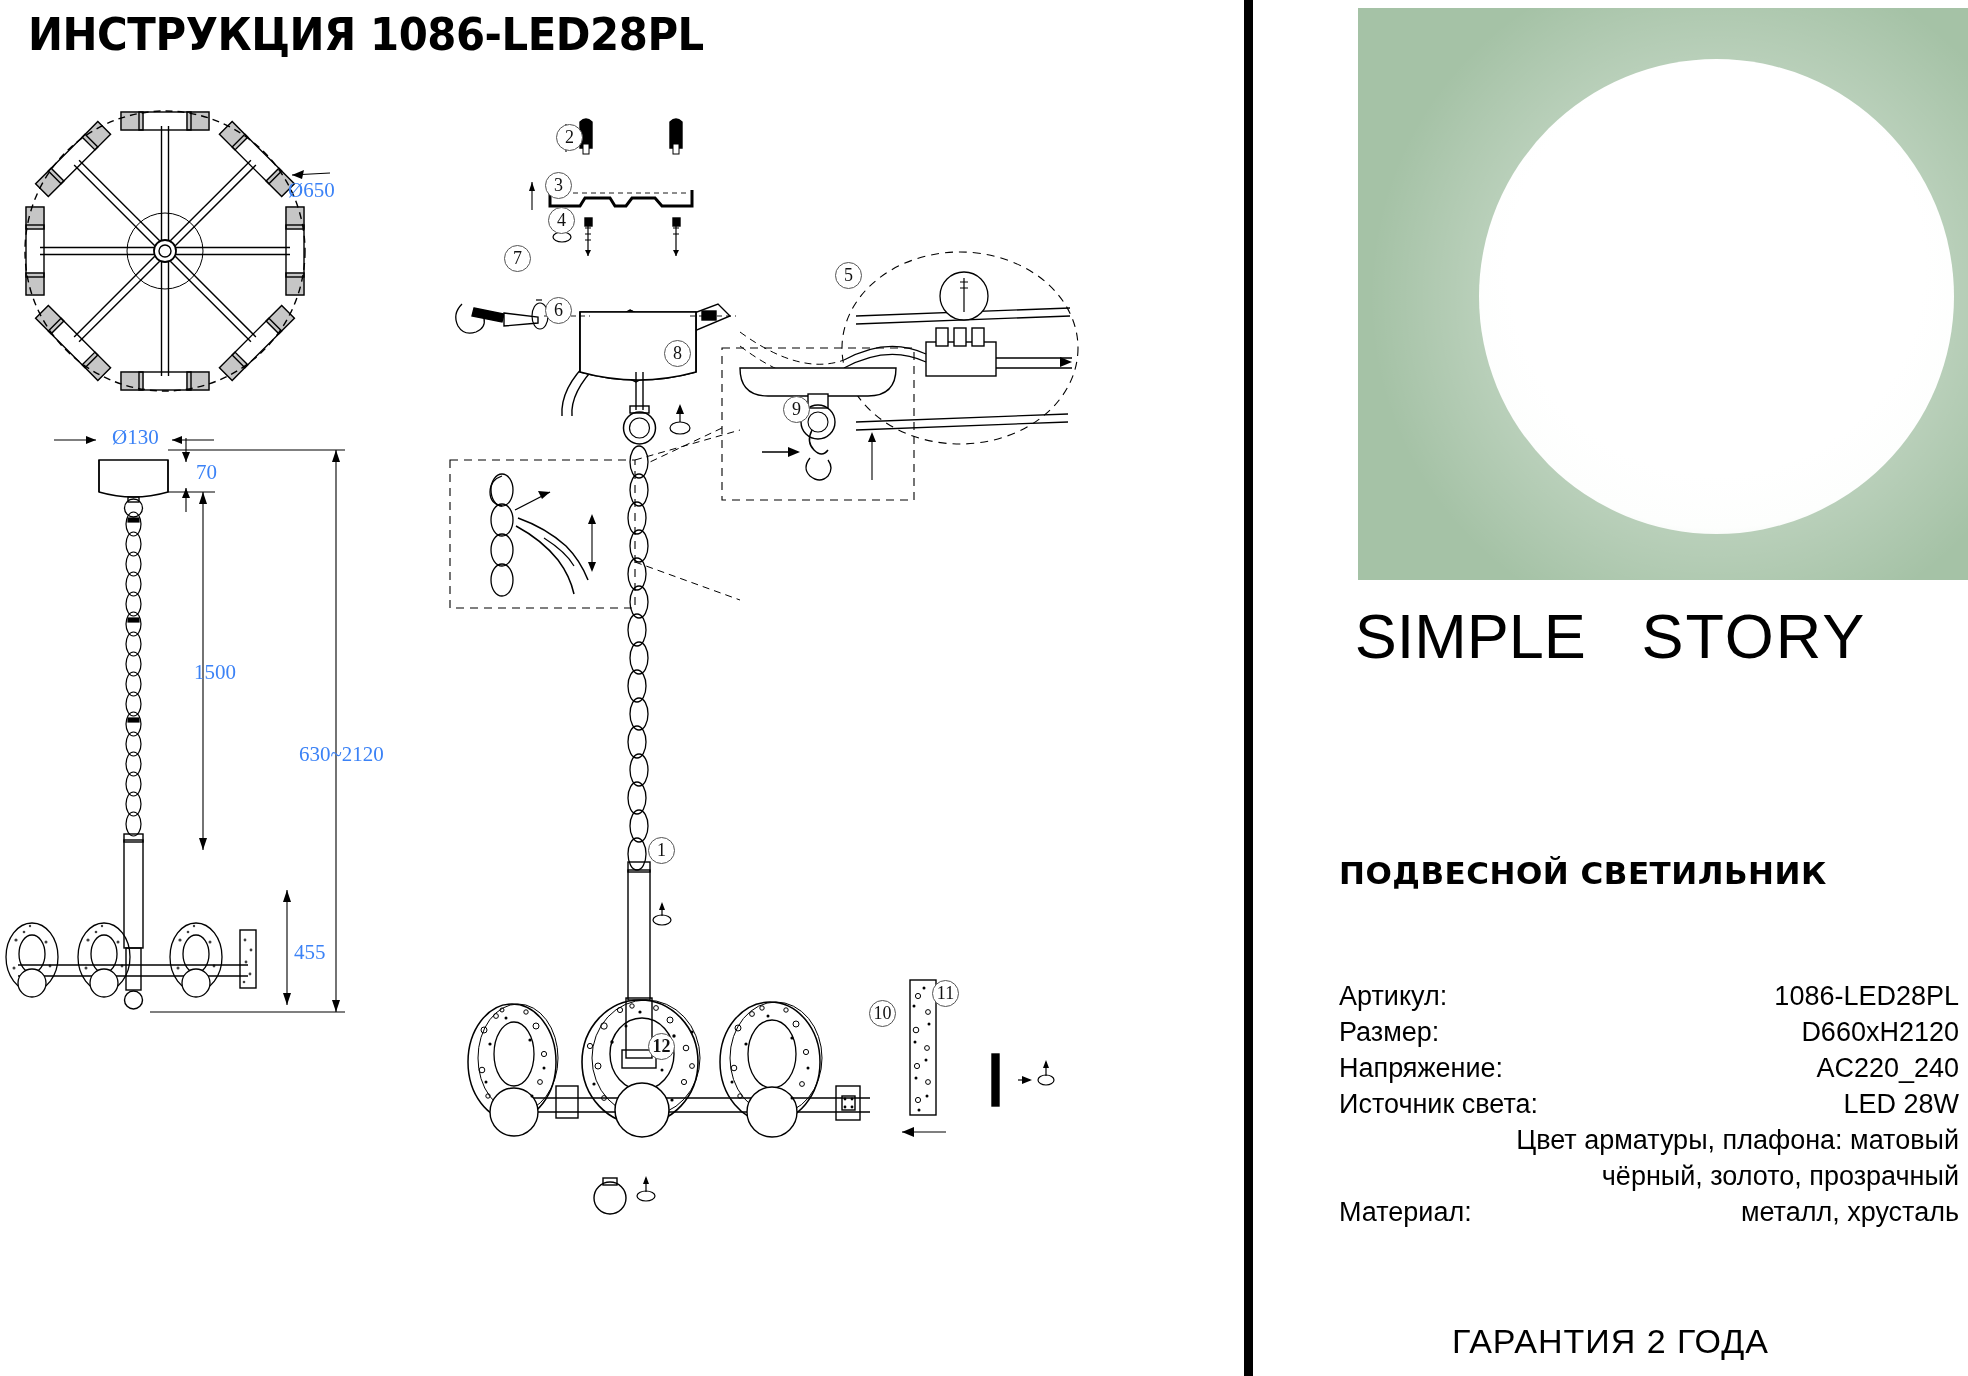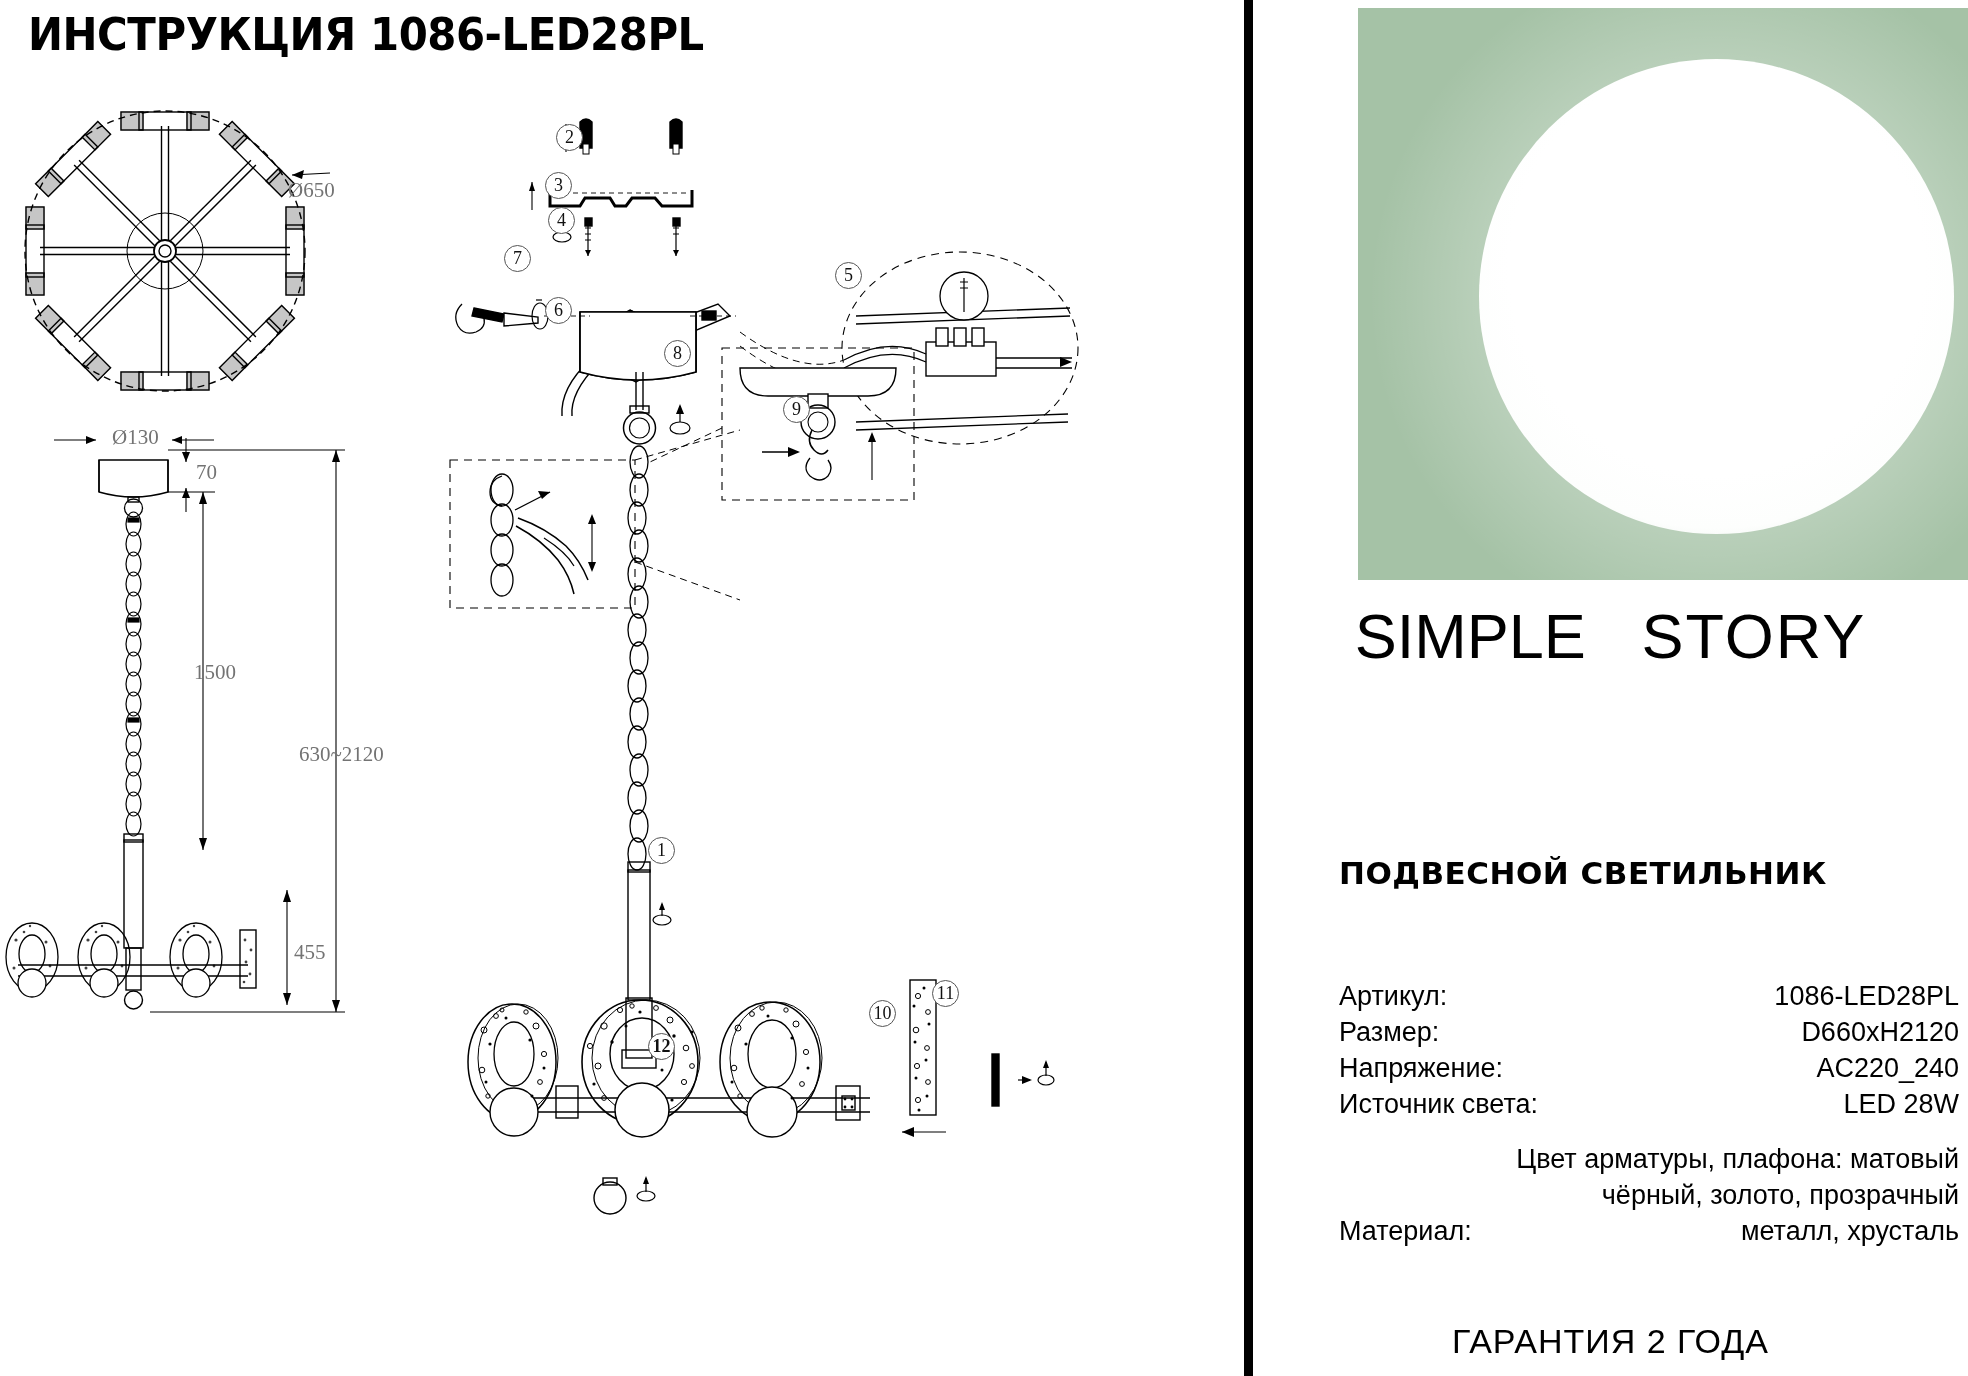--- a/index.html
+++ b/index.html
@@ -17,21 +17,21 @@
   .sheet-title {
     position: absolute; left: 28px; top: 8px;
     font-family: "DejaVu Sans", sans-serif;
     font-weight: bold; font-size: 45px; letter-spacing: -0.5px;
     transform: scaleX(0.93); transform-origin: left top;
     white-space: nowrap;
   }
 
   .dim-label {
     position: absolute; font-family: "Liberation Serif", serif;
-    font-size: 21px; white-space: nowrap; color: #737373;
+    font-size: 21px; white-space: nowrap; color: #3b82f6;
   }
 
   .callout {
     position: absolute; width: 27px; height: 27px; border: 1.6px solid #555;
     border-radius: 50%; font-family: "Liberation Serif", serif; font-size: 18px;
     color: #111; display: flex; align-items: center; justify-content: center;
     background: #fff;
   }
 
   
@@ -71,21 +71,21 @@
     font-weight: bold; font-size: 31px; letter-spacing: 0.5px; white-space: nowrap;
   }
 
   .spec-table {
     position: absolute; left: 86px; top: 978px; width: 620px;
     font-size: 27px; line-height: 36px; font-weight: 300;
   }
   .spec-row { display: flex; justify-content: space-between; white-space: nowrap; }
   .spec-key { text-align: left; }
   .spec-val { text-align: right; }
-  .spec-row.full { display: block; text-align: right; margin-top: 19px; }
+  .spec-row.full { display: block; text-align: right; }
   .spec-row.wrapline { display: block; text-align: right; }
 
   .warranty {
     position: absolute; left: 0; top: 1322px; width: 715px;
     text-align: center; font-size: 34px; letter-spacing: 1px; font-weight: 300;
   }
 </style>
 </head>
 <body>
 

